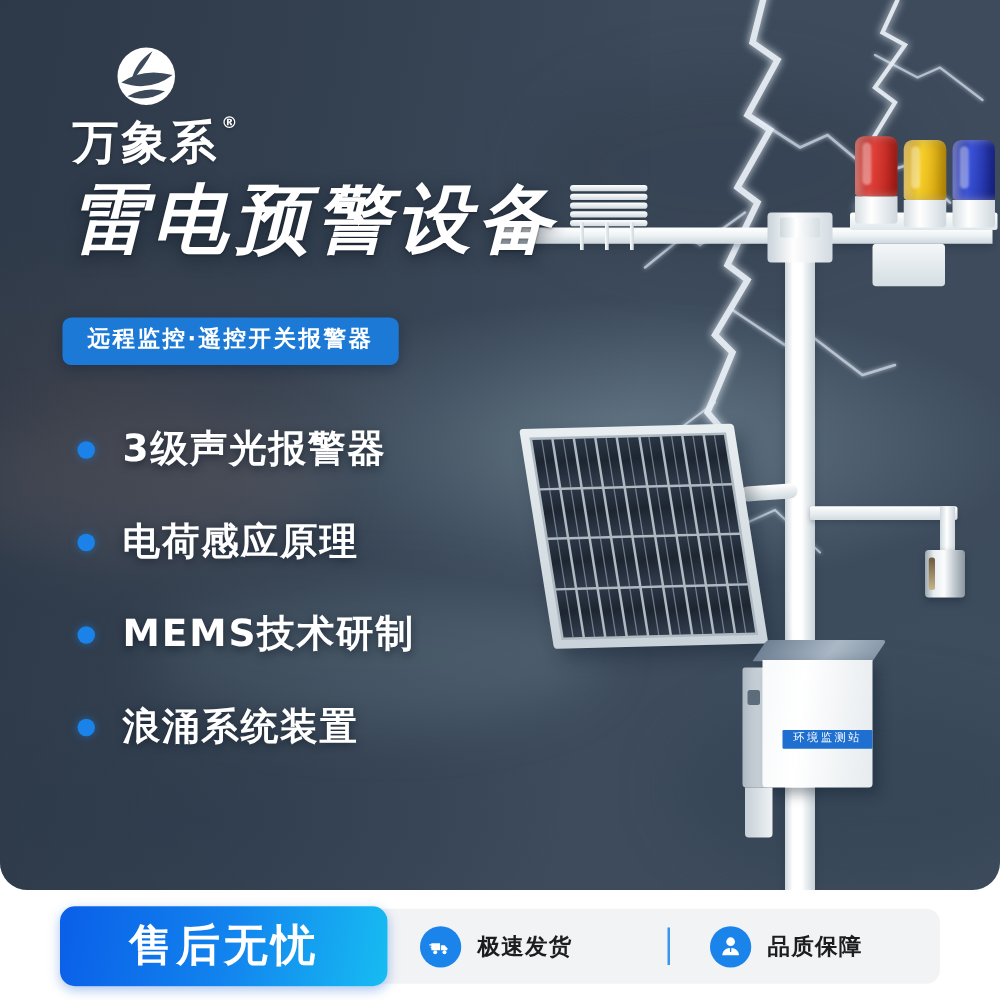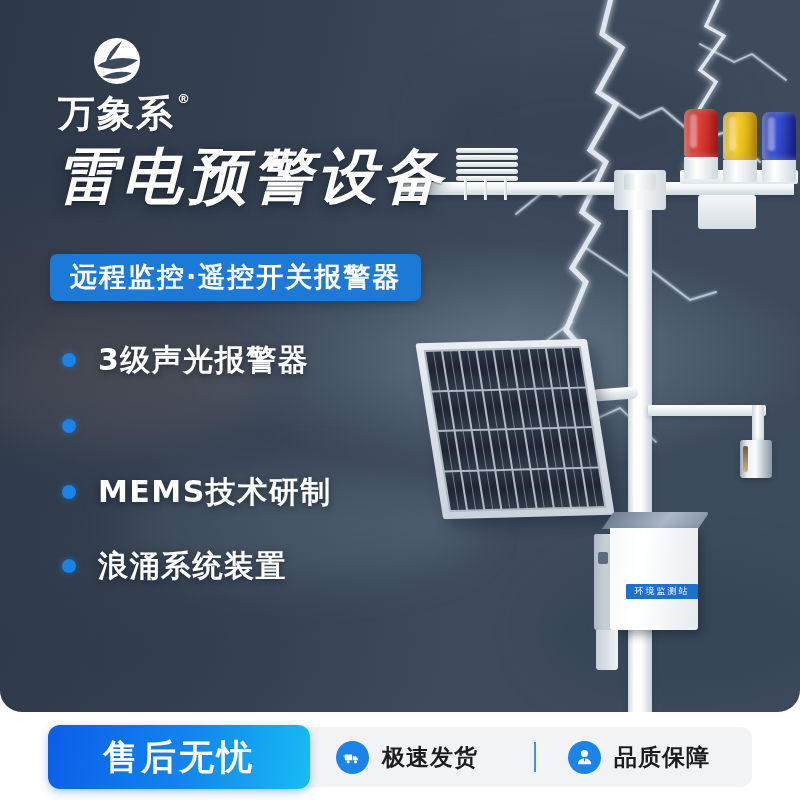--- a/index.html
+++ b/index.html
@@ -52,21 +52,21 @@
 
   
   .headline{ position:absolute; left:57px; top:145px;
     color:#fff; font-size:60px; font-weight:800; letter-spacing:5px; line-height:1.05;
     font-family:"DejaVu Sans","Liberation Sans",sans-serif;
     text-shadow:0 3px 14px rgba(10,18,30,.55), 0 1px 2px rgba(10,18,30,.45);font-style:italic; }
 
   .subtitle{ position:absolute; left:50px; top:254px;
     background:#1c7ad6; color:#fff;
     padding:9px 20px 11px 20px; border-radius:7px;
-    font-size:27px; font-weight:700; letter-spacing:2px; line-height:1;
+    font-size:18px; font-weight:700; letter-spacing:2px; line-height:1;
     font-family:"DejaVu Sans","Liberation Sans",sans-serif;
     box-shadow:0 3px 10px rgba(8,30,60,.38); }
 
   
   .features{ position:absolute; left:62px; top:345px; display:flex; flex-direction:column; gap:44px; }
   .feat{ display:flex; align-items:center; gap:22px;text-align:center; }
   .dot{ width:14px; height:14px; border-radius:50%; background:#1a82e8; flex:0 0 auto;
         box-shadow:0 0 7px rgba(26,130,232,.55); }
   .feat-label{ color:#fff; font-size:30px; font-weight:600; letter-spacing:1.5px; line-height:1;
     font-family:"DejaVu Sans","Liberation Sans",sans-serif;
@@ -160,21 +160,21 @@
   .quality{ position:absolute; left:48px; top:13px; width:262px; height:64px;
     background:linear-gradient(100deg,#0a5fe8 0%,#1284ee 52%,#17bcf2 100%);
     border-radius:12px; display:flex; align-items:center; justify-content:center;
     box-shadow:0 3px 9px rgba(12,90,210,.35); }
   .quality span{ color:#fff; font-size:35px; font-weight:800; letter-spacing:3px; line-height:1;
     font-family:"DejaVu Sans","Liberation Sans",sans-serif; }
 
   .trust-item{ position:absolute; display:flex; align-items:center; gap:13px; top:29px; }
   .tcircle{ width:33px; height:33px; border-radius:50%; background:#1a84ea;
     display:flex; align-items:center; justify-content:center; flex:0 0 auto; }
-  .tlabel{ color:#1d1d1f; font-size:23px; font-weight:700; letter-spacing:1px; line-height:1;
+  .tlabel{ color:#1d1d1f; font-size:18px; font-weight:700; letter-spacing:1px; line-height:1;
     font-family:"DejaVu Sans","Liberation Sans",sans-serif; }
   .tdiv{ position:absolute; left:534px; top:30px; width:2px; height:30px; background:#1a84ea; opacity:.85; }
 </style>
 </head>
 <body>
 
 <div class="hero">
 
   <div class="sky"></div>
   <div class="sky2"></div>
@@ -330,20 +330,21 @@
   <div class="headline">雷电预警设备</div>
   <div class="subtitle">远程监控·遥控开关报警器</div>
 
   <div class="features">
     <div class="feat">
       <div class="dot"></div>
       <div class="feat-label">3级声光报警器</div>
     </div>
     <div class="feat">
       <div class="dot"></div>
+      <div class="feat-label">电荷感应原理</div>
     </div>
     <div class="feat">
       <div class="dot"></div>
       <div class="feat-label">MEMS技术研制</div>
     </div>
     <div class="feat">
       <div class="dot"></div>
       <div class="feat-label">浪涌系统装置</div>
     </div>
   </div>

